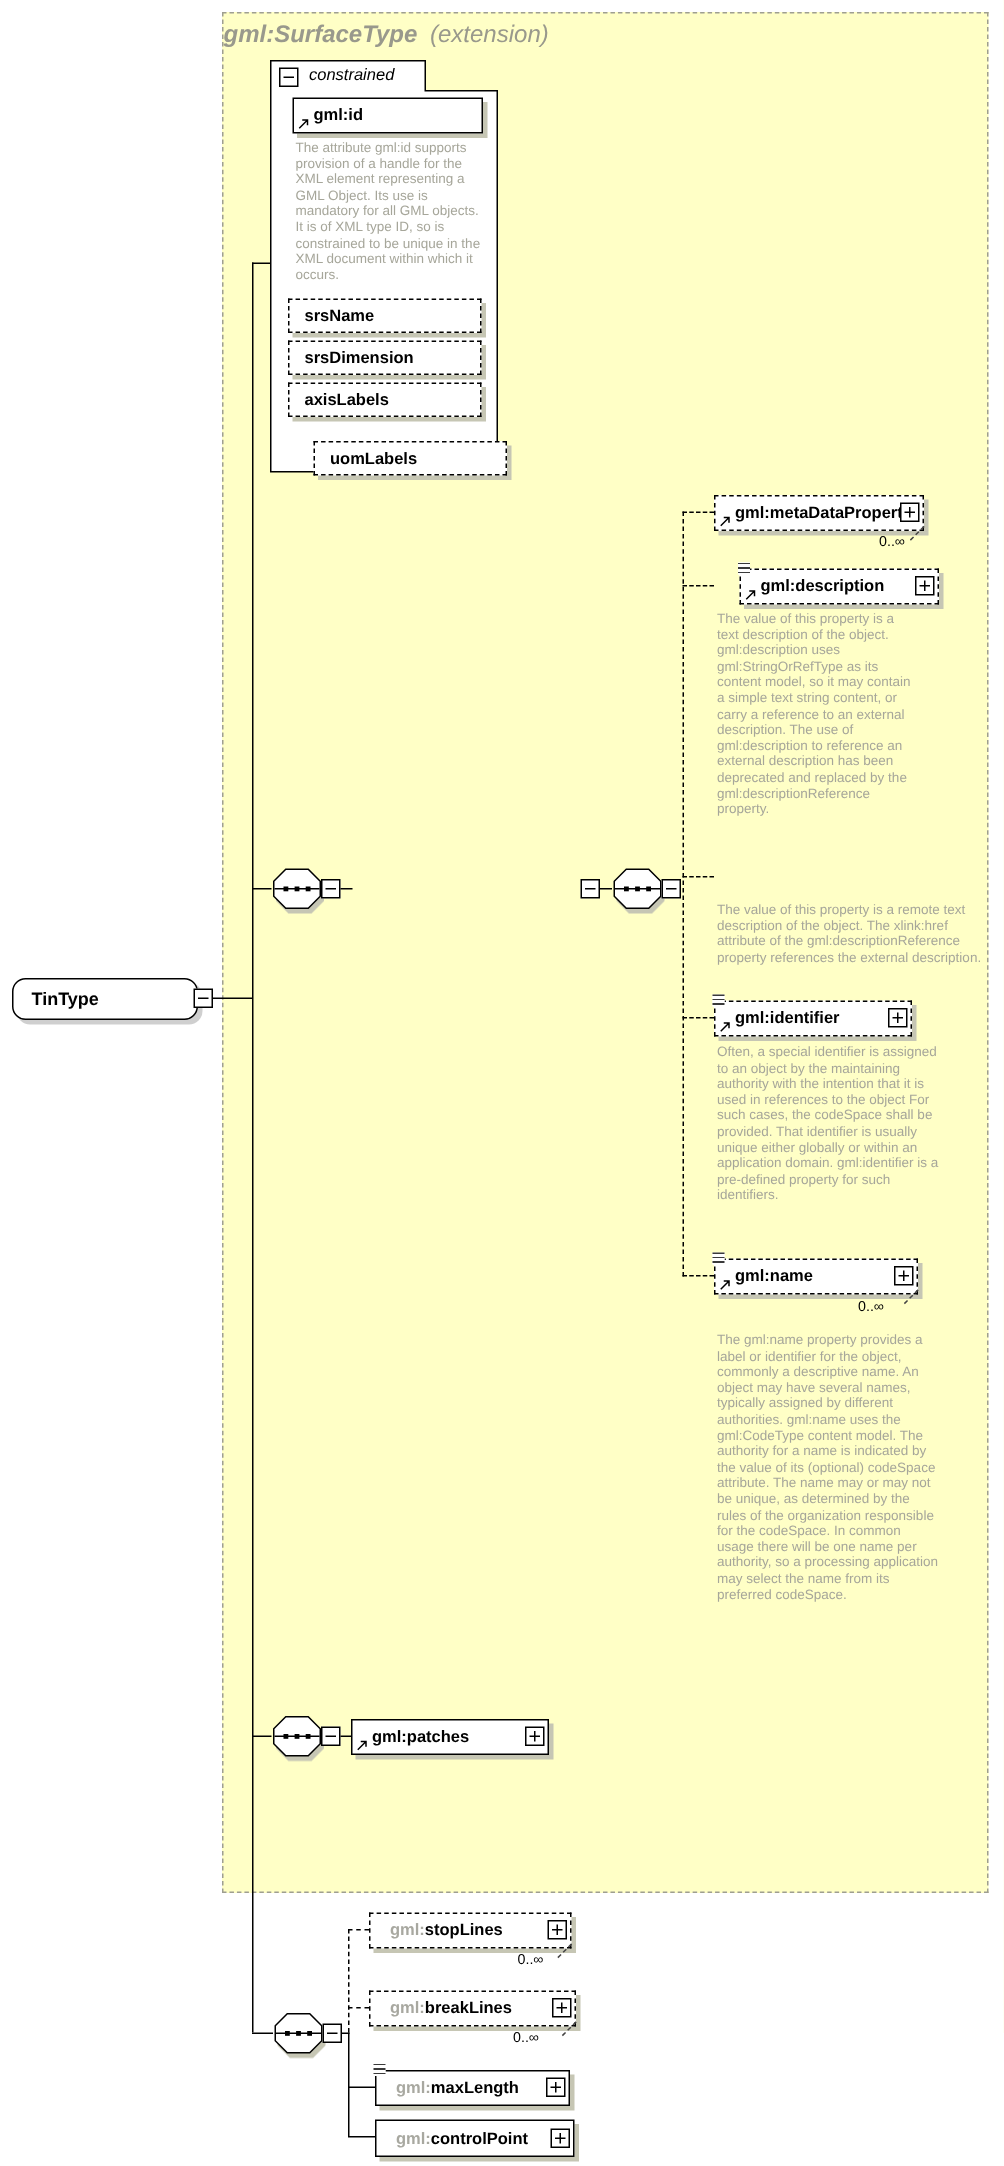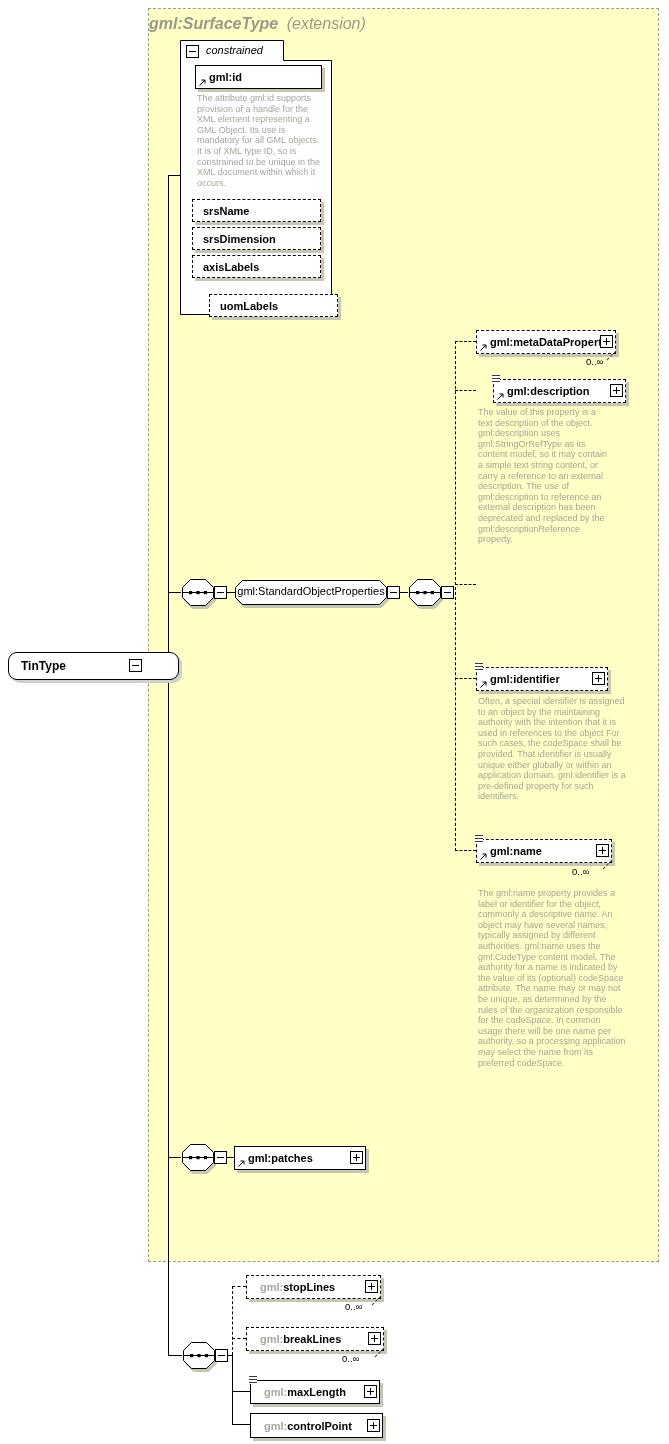--- a/index.html
+++ b/index.html
@@ -39,21 +39,21 @@
   .occ{position:absolute;font-size:9.5px;color:#000;white-space:nowrap;}
   
   .doc{position:absolute;font-size:9px;line-height:10.6px;color:#a6a69a;}
   
   .shape{position:absolute;filter:drop-shadow(2px 3px 0 #c6c6b4);}
   .grouplabel{position:absolute;left:0;right:0;top:6px;text-align:center;
               font-size:11px;color:#000;white-space:nowrap;}
   
   .rootbox{position:absolute;left:8px;top:652px;width:122px;height:26px;background:#fff;
            border:1px solid #000;border-radius:9px;box-shadow:3px 3px 0 #cfcfcf;
-           font-size:12px;font-weight:bold;padding-left:47px;}
+           font-size:12px;font-weight:bold;}
   .rootbox .ename{left:12px;}
   
   .attr-label{position:absolute;left:206px;top:44px;font-size:11px;font-style:italic;color:#000;white-space:nowrap;}
 </style>
 </head>
 <body>
 
 <div id="canvas">
 
   <div class="bigbox">
@@ -112,26 +112,20 @@
         <line x1="2" y1="14.5" x2="32" y2="14.5" stroke="#000"></line>
         <rect x="8" y="13" width="3.2" height="3.2"></rect>
         <rect x="15.4" y="13" width="3.2" height="3.2"></rect>
         <rect x="22.8" y="13" width="3.2" height="3.2"></rect>
       </svg>
   </div>
   <div class="pm" style="left:214px;top:586px;">
       <span class="ph"></span>
     </div>
   <div class="lnh" style="left:227px;top:592px;width:8px;"></div>
-  <div class="shape" style="left:234px;top:579px;">
-    <svg width="154" height="27">
-        <polygon points="8.5,1.5 145.5,1.5 152.5,8.5 152.5,18.5 145.5,25.5 8.5,25.5 1.5,18.5 1.5,8.5" fill="#fff" stroke="#000"></polygon>
-      </svg>
-    <span class="grouplabel">gml:StandardObjectProperties</span>
-  </div>
   <div class="pm" style="left:387px;top:586px;">
       <span class="ph"></span>
     </div>
   <div class="lnh" style="left:400px;top:592px;width:8px;"></div>
   <div class="shape" style="left:408px;top:578px;">
     <svg width="34" height="29">
         <polygon points="9.5,1.5 24.5,1.5 32.5,9.5 32.5,19.5 24.5,27.5 9.5,27.5 1.5,19.5 1.5,9.5" fill="#fff" stroke="#000"></polygon>
         <line x1="2" y1="14.5" x2="32" y2="14.5" stroke="#000"></line>
         <rect x="8" y="13" width="3.2" height="3.2"></rect>
         <rect x="15.4" y="13" width="3.2" height="3.2"></rect>
@@ -168,20 +162,21 @@
         <path d="M1.5 7.5 L7 2 M3.5 2 H7 V5.5" stroke="#000" fill="none"></path>
       </svg>
     <span class="ename">gml:description</span>
     <span class="pm plus-inline">
         <span class="ph"></span>
         <span class="pv"></span>
       </span>
   </div>
   <div class="doc" style="left:478px;top:407px;width:132px;">The value of this property is a text description of the object. gml:description uses gml:StringOrRefType as its content model, so it may contain a simple text string content, or carry a reference to an external description. The use of gml:description to reference an external description has been deprecated and replaced by the gml:descriptionReference property.</div>
 
+  <div class="doc" style="left:478px;top:601px;width:188px;">The value of this property is a remote text description of the object. The xlink:href attribute of the gml:descriptionReference property references the external description.</div>
 
   <div class="ebox dashed" style="left:476px;top:667px;width:130px;height:22px;">
     <span class="anno"></span>
     <svg class="refarrow" width="9" height="9">
         <path d="M1.5 7.5 L7 2 M3.5 2 H7 V5.5" stroke="#000" fill="none"></path>
       </svg>
     <span class="ename">gml:identifier</span>
     <span class="pm plus-inline">
         <span class="ph"></span>
         <span class="pv"></span>

